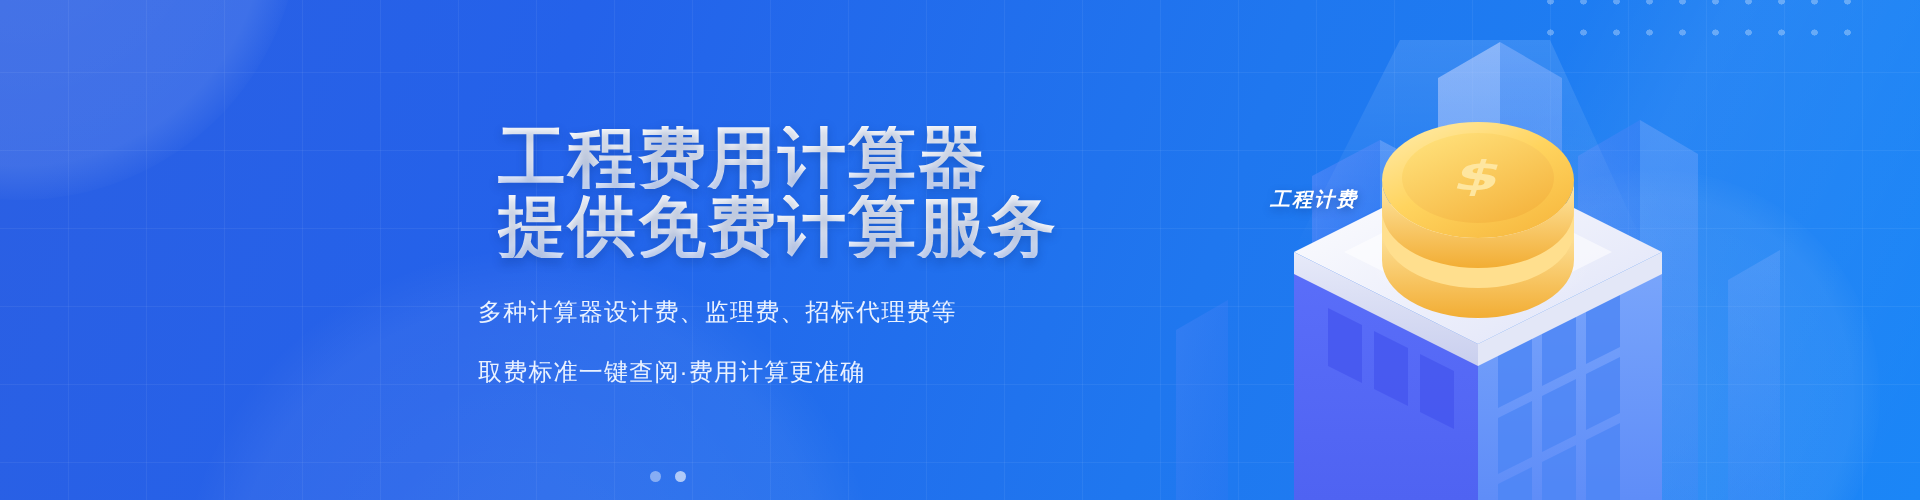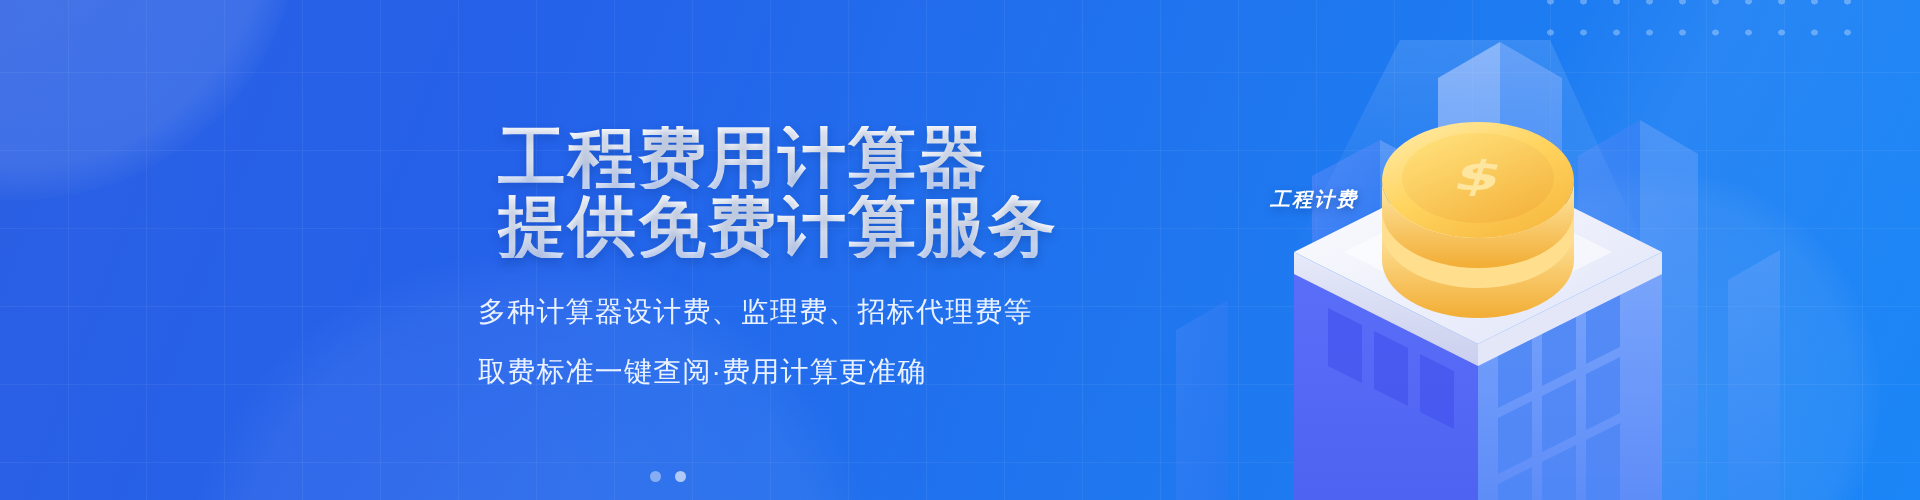--- a/index.html
+++ b/index.html
@@ -45,21 +45,21 @@
     font-size:68px;line-height:63px;font-weight:bold;letter-spacing:2px;
     color:#ffffff;white-space:nowrap;
     background:linear-gradient(180deg,#ffffff 0%,#ffffff 52%,#dfe9ff 100%);
     -webkit-background-clip:text;background-clip:text;-webkit-text-fill-color:transparent;
     text-shadow:0 4px 10px rgba(11,50,130,.30);
     font-family:"DejaVu Sans","Liberation Sans",sans-serif;
     margin-left:20px;
   }
   .headline.l2{margin-top:6px;}
   .subline{
-    margin-top:32px;font-size:28px;line-height:44px;letter-spacing:1.2px;
+    margin-top:32px;font-size:24px;line-height:44px;letter-spacing:1.2px;
     color:#eaf2ff;white-space:nowrap;font-weight:normal;
   }
 
   
   .art{position:absolute;left:1080px;top:0;width:840px;height:500px;}
   .art svg{display:block;}
   .art-label{
     position:absolute;left:190px;top:158px;
     font-size:20px;font-weight:bold;font-style:italic;letter-spacing:2px;
     color:#ffffff;text-shadow:0 3px 9px rgba(12,48,128,.45);

